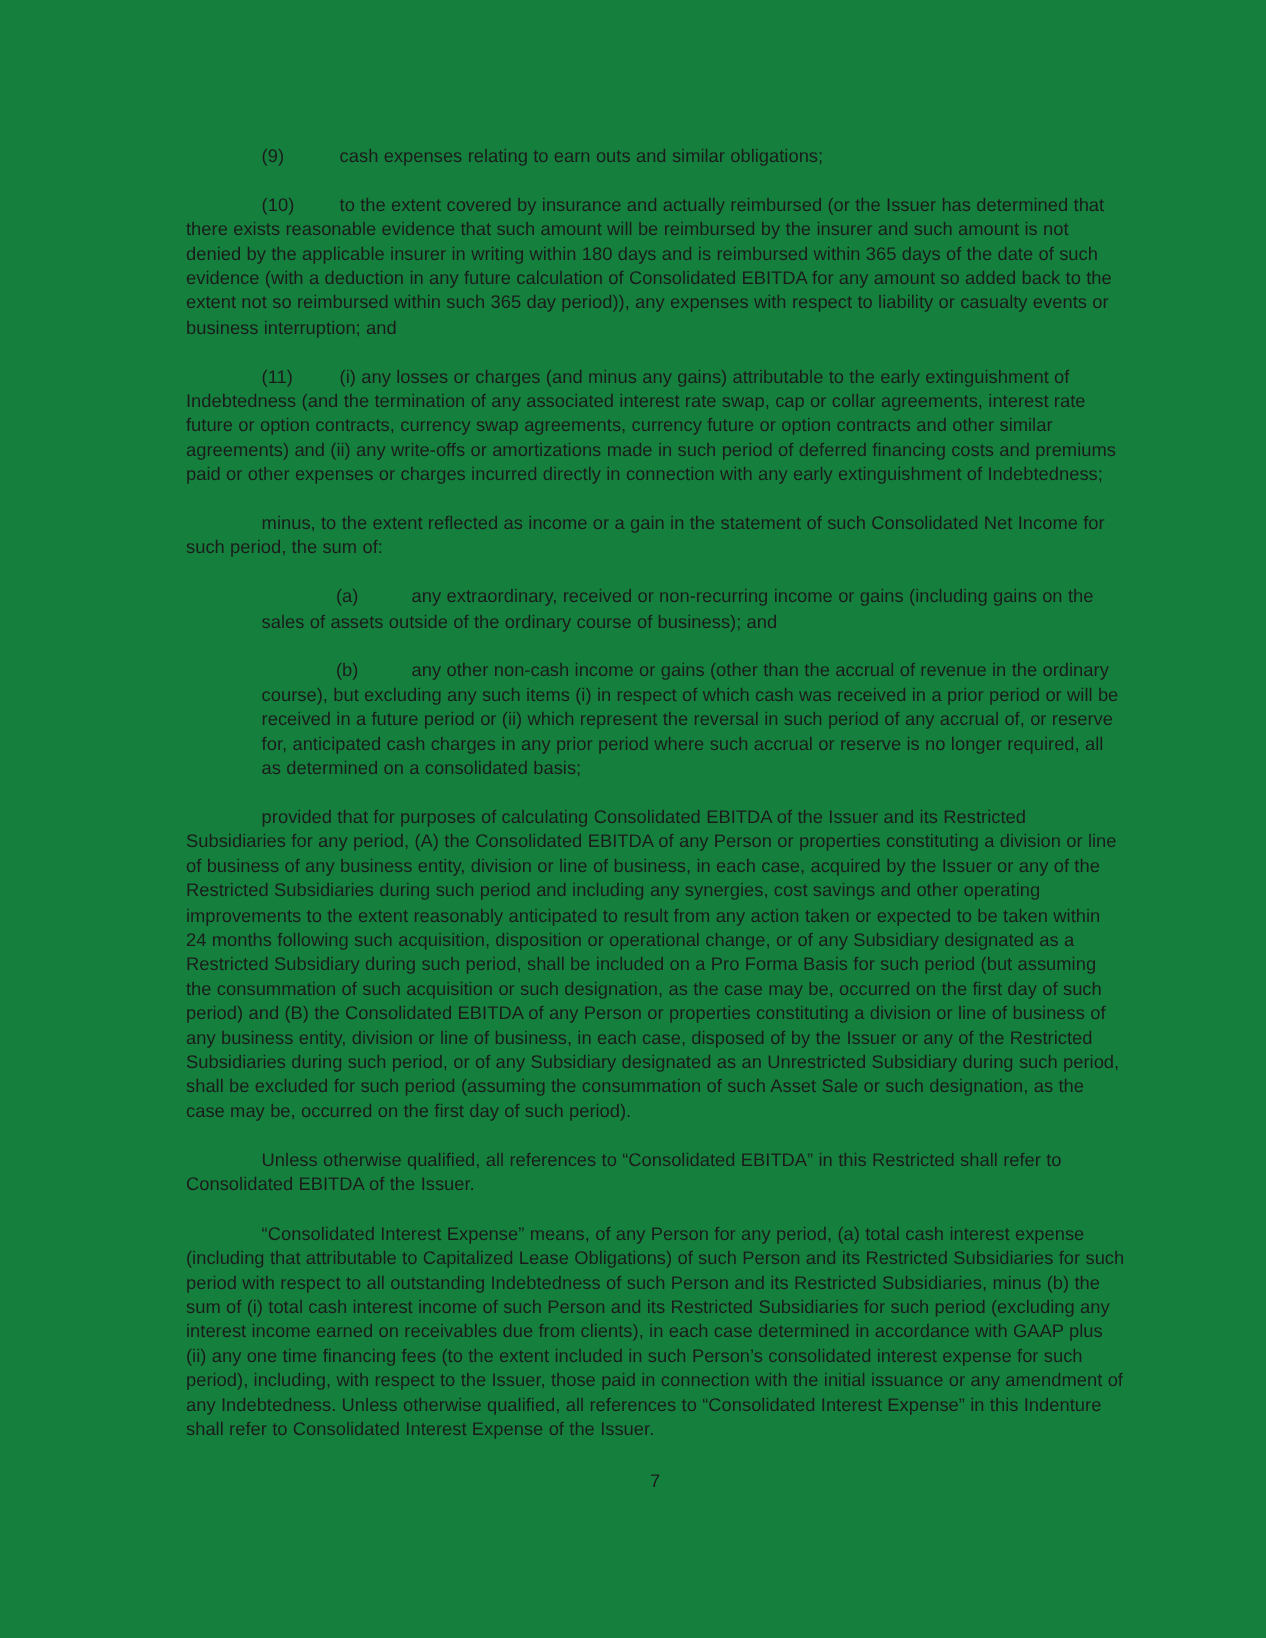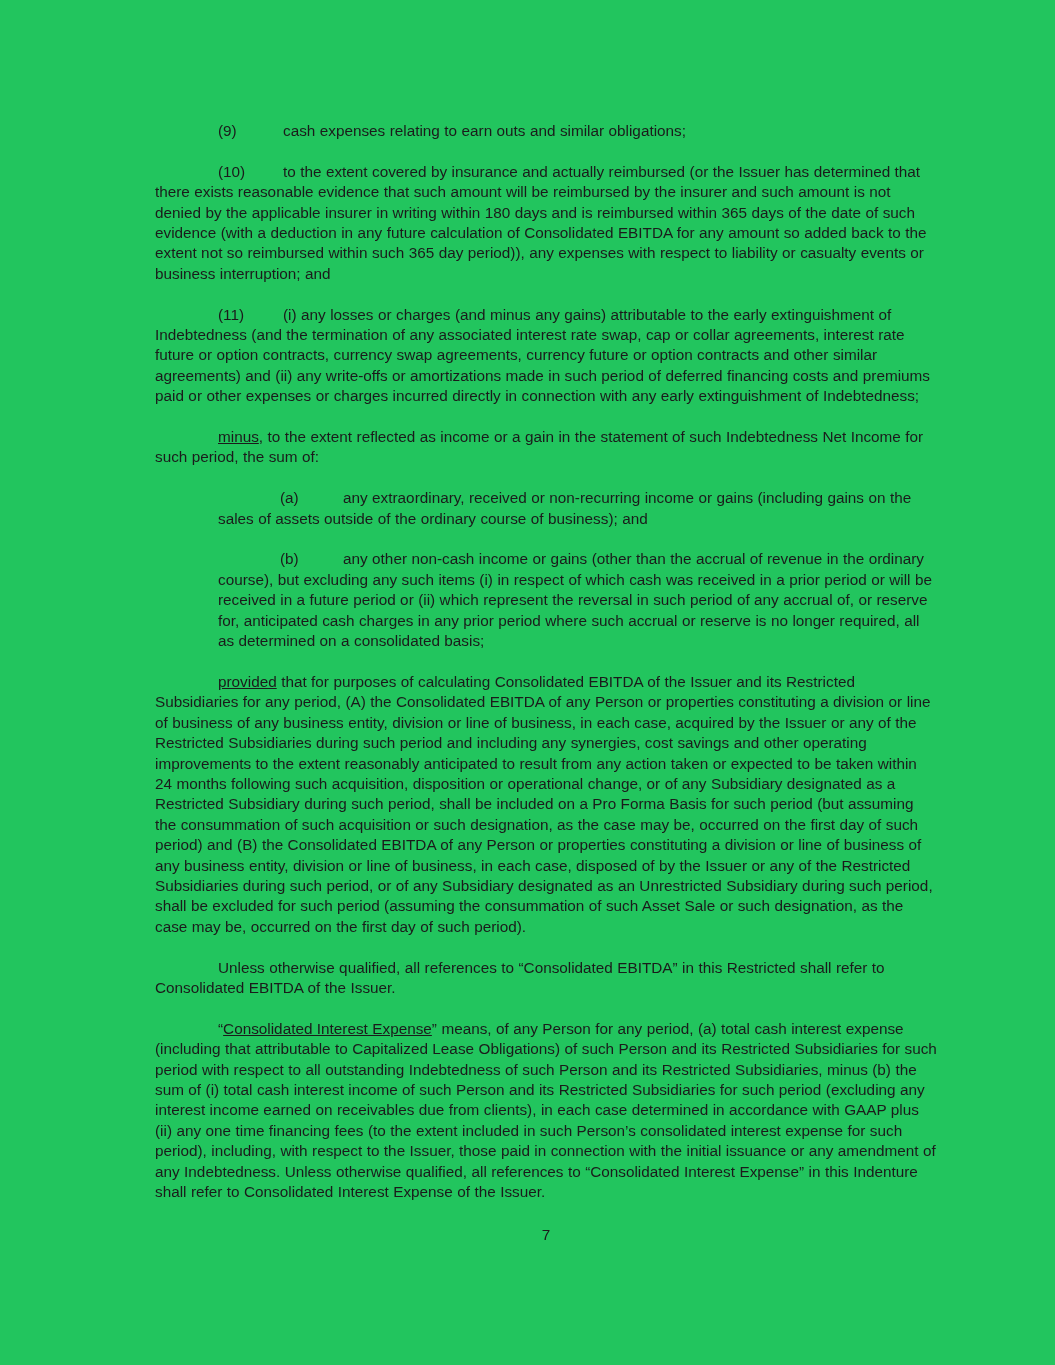--- a/index.html
+++ b/index.html
@@ -11,21 +11,21 @@
     width: 1055px;
     height: 1365px;
     overflow: hidden;
     font-family: "Liberation Sans", sans-serif;
     color: #1b1b1b;
   }
   .page {
     position: relative;
     width: 1055px;
     height: 1365px;
-    background: #22c55e;
+    background: #15803d;
   }
   .content {
     position: absolute;
     left: 155px;
     top: 121px;
     width: 782px;
     font-size: 15.3px;
     line-height: 20.4px;
     text-align: left;
   }
@@ -40,42 +40,41 @@
     text-indent: 0;
   }
   p.para.sub {
     margin-left: 63px;
     text-indent: 62px;
   }
   p.para.sub .num {
     width: 63px;
   }
   .u {
-    text-decoration: underline;
     margin-top: 28px;
   }
   .page-number {
     position: absolute;
     left: 155px;
     top: 1225px;
     width: 782px;
     text-align: center;
     font-size: 15.3px;
     line-height: 20.4px;
   }
 </style>
 </head>
 <body>
 
 <div class="page">
   <div class="content">
       <p class="para numbered"><span class="num">(9)</span><span>cash expenses relating to earn outs and similar obligations;</span></p>
       <p class="para numbered"><span class="num">(10)</span><span>to the extent covered by insurance and actually reimbursed (or the Issuer has determined that there exists reasonable evidence that such amount will be reimbursed by the insurer and such amount is not denied by the applicable insurer in writing within 180 days and is reimbursed within 365 days of the date of such evidence (with a deduction in any future calculation of Consolidated EBITDA for any amount so added back to the extent not so reimbursed within such 365 day period)), any expenses with respect to liability or casualty events or business interruption; and</span></p>
       <p class="para numbered"><span class="num">(11)</span><span>(i) any losses or charges (and minus any gains) attributable to the early extinguishment of Indebtedness (and the termination of any associated interest rate swap, cap or collar agreements, interest rate future or option contracts, currency swap agreements, currency future or option contracts and other similar agreements) and (ii) any write-offs or amortizations made in such period of deferred financing costs and premiums paid or other expenses or charges incurred directly in connection with any early extinguishment of Indebtedness;</span></p>
-      <p class="para plain"><span class="u">minus</span><span>, to the extent reflected as income or a gain in the statement of such Indebtedness Net Income for such period, the sum of:</span></p>
+      <p class="para plain"><span class="u">minus</span><span>, to the extent reflected as income or a gain in the statement of such Consolidated Net Income for such period, the sum of:</span></p>
       <p class="para sub"><span class="num">(a)</span><span>any extraordinary, received or non-recurring income or gains (including gains on the sales of assets outside of the ordinary course of business); and</span></p>
       <p class="para sub"><span class="num">(b)</span><span>any other non-cash income or gains (other than the accrual of revenue in the ordinary course), but excluding any such items (i) in respect of which cash was received in a prior period or will be received in a future period or (ii) which represent the reversal in such period of any accrual of, or reserve for, anticipated cash charges in any prior period where such accrual or reserve is no longer required, all as determined on a consolidated basis;</span></p>
       <p class="para plain"><span class="u">provided</span><span> that for purposes of calculating Consolidated EBITDA of the Issuer and its Restricted Subsidiaries for any period, (A) the Consolidated EBITDA of any Person or properties constituting a division or line of business of any business entity, division or line of business, in each case, acquired by the Issuer or any of the Restricted Subsidiaries during such period and including any synergies, cost savings and other operating improvements to the extent reasonably anticipated to result from any action taken or expected to be taken within 24 months following such acquisition, disposition or operational change, or of any Subsidiary designated as a Restricted Subsidiary during such period, shall be included on a Pro Forma Basis for such period (but assuming the consummation of such acquisition or such designation, as the case may be, occurred on the first day of such period) and (B) the Consolidated EBITDA of any Person or properties constituting a division or line of business of any business entity, division or line of business, in each case, disposed of by the Issuer or any of the Restricted Subsidiaries during such period, or of any Subsidiary designated as an Unrestricted Subsidiary during such period, shall be excluded for such period (assuming the consummation of such Asset Sale or such designation, as the case may be, occurred on the first day of such period).</span></p>
       <p class="para plain"><span>Unless otherwise qualified, all references to “Consolidated EBITDA” in this Restricted shall refer to Consolidated EBITDA of the Issuer.</span></p>
       <p class="para plain"><span>“</span><span class="u">Consolidated Interest Expense</span><span>” means, of any Person for any period, (a) total cash interest expense (including that attributable to Capitalized Lease Obligations) of such Person and its Restricted Subsidiaries for such period with respect to all outstanding Indebtedness of such Person and its Restricted Subsidiaries, minus (b) the sum of (i) total cash interest income of such Person and its Restricted Subsidiaries for such period (excluding any interest income earned on receivables due from clients), in each case determined in accordance with GAAP plus (ii) any one time financing fees (to the extent included in such Person’s consolidated interest expense for such period), including, with respect to the Issuer, those paid in connection with the initial issuance or any amendment of any Indebtedness. Unless otherwise qualified, all references to “Consolidated Interest Expense” in this Indenture shall refer to Consolidated Interest Expense of the Issuer.</span></p>
     </div>
   <div class="page-number">7</div>
 </div>
 
 </body></html>

